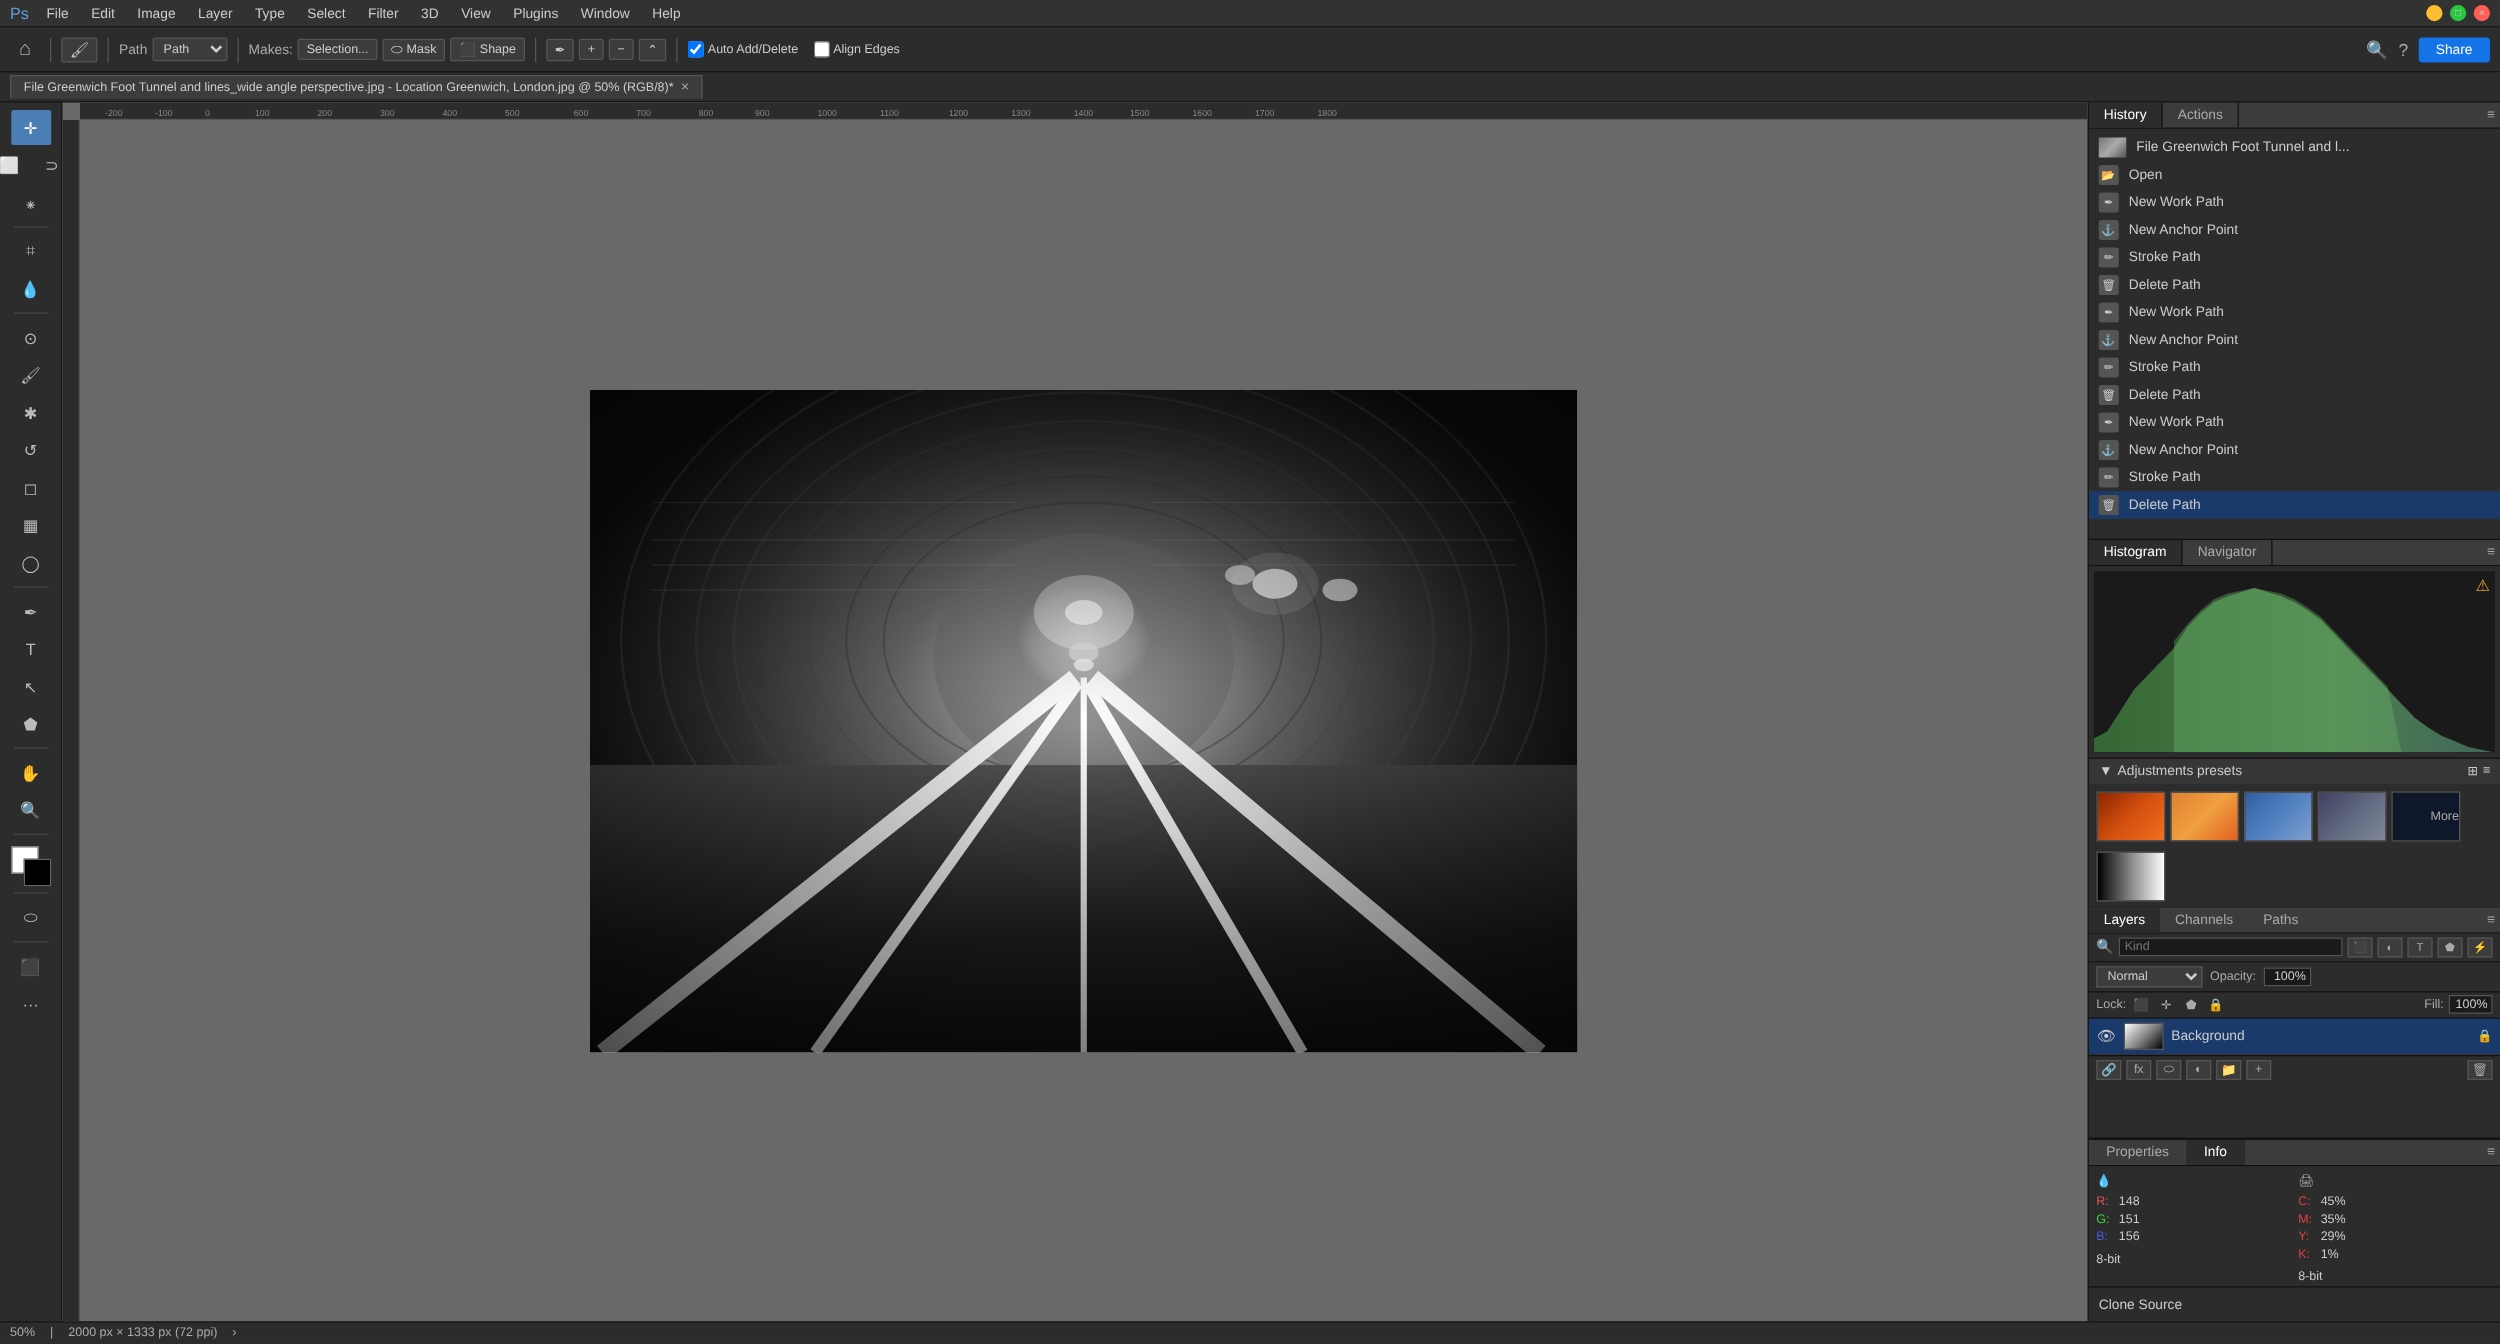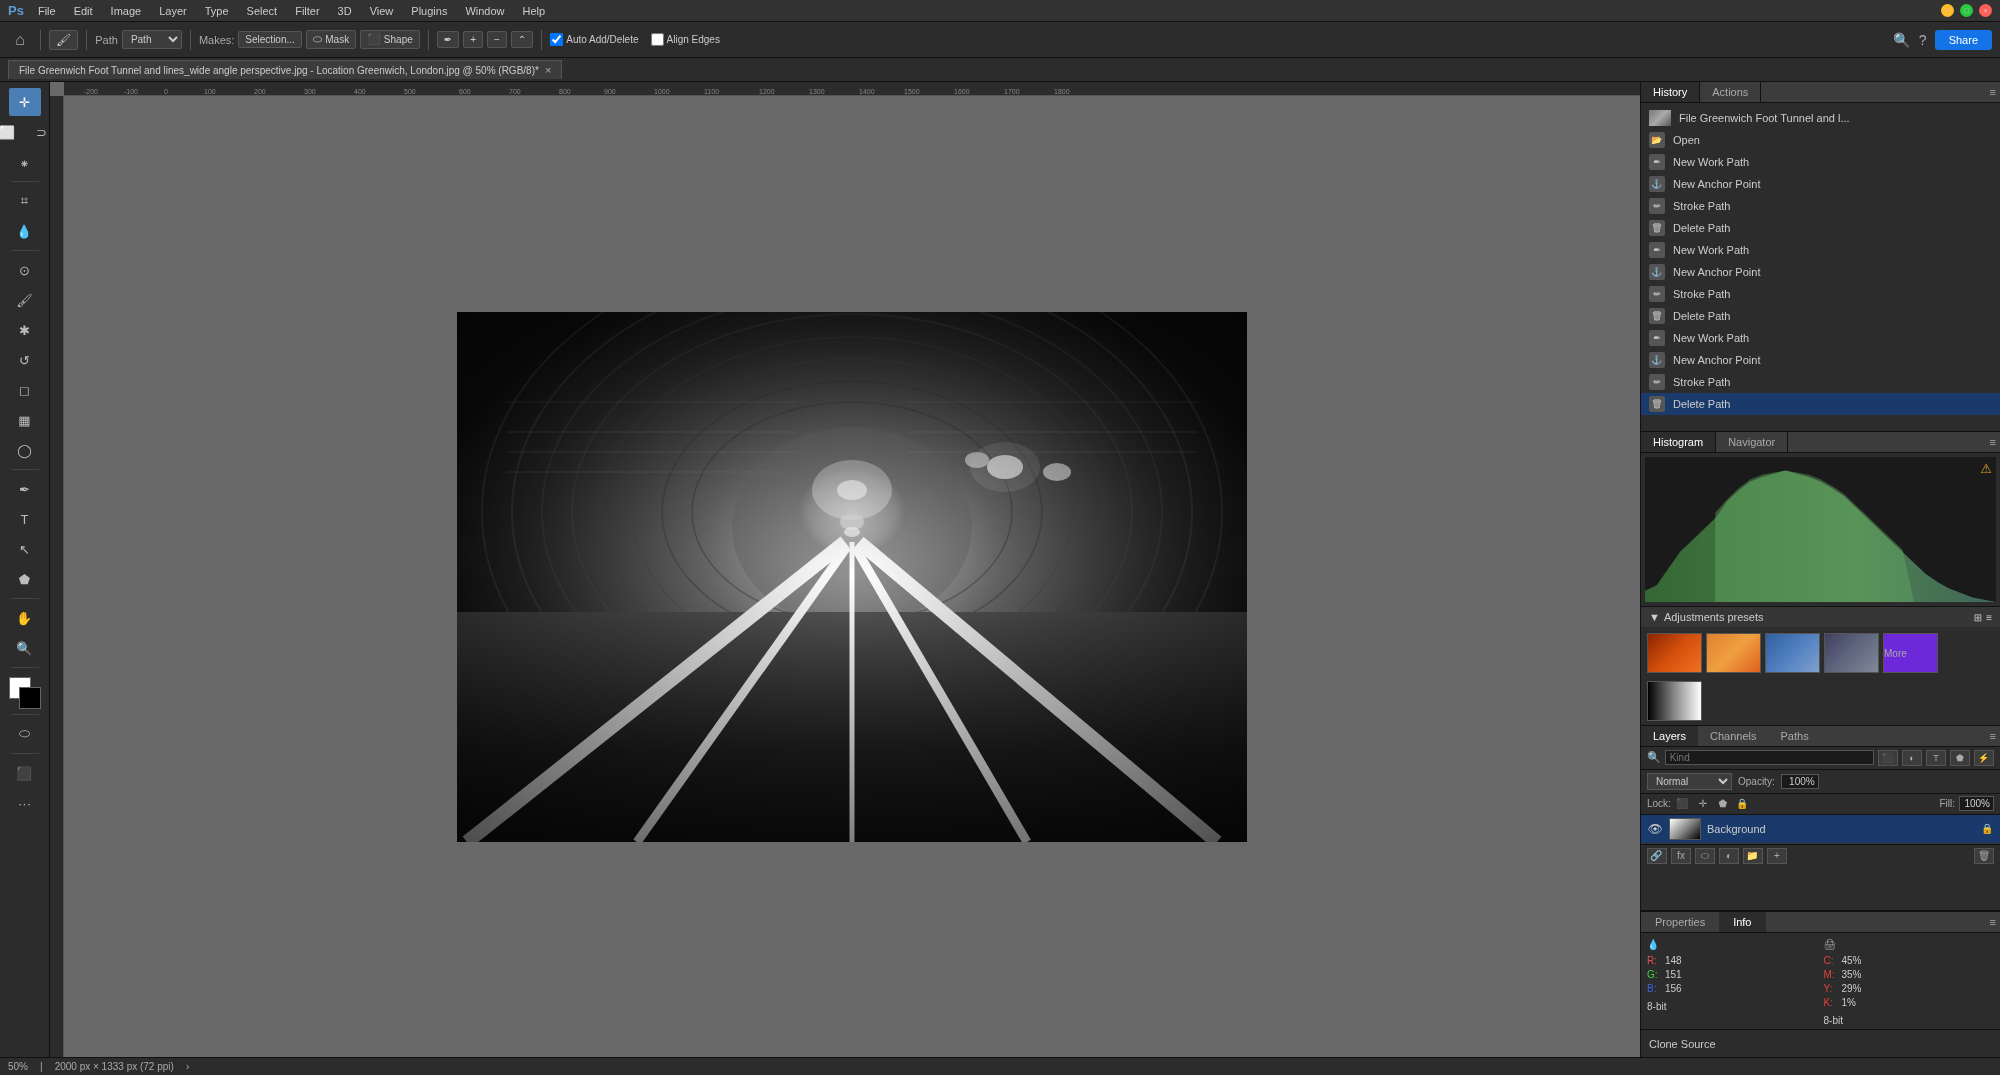--- a/index.html
+++ b/index.html
@@ -116,21 +116,21 @@
 
     
     ::-webkit-scrollbar { width: 8px; height: 8px; }
     ::-webkit-scrollbar-track { background: #2c2c2c; }
     ::-webkit-scrollbar-thumb { background: #555; border-radius: 4px; }
   </style>
 </head>
 <body>
 
 <div id="menu-bar">
-  <span style="color:#5b9bd5;font-weight:bold;font-size:13px;margin-right:4px;">Ps</span>
+  <span style="color:#5b9bd5;font-weight:normal;font-size:13px;margin-right:4px;">Ps</span>
   <span class="menu-item">File</span>
   <span class="menu-item">Edit</span>
   <span class="menu-item">Image</span>
   <span class="menu-item">Layer</span>
   <span class="menu-item">Type</span>
   <span class="menu-item">Select</span>
   <span class="menu-item">Filter</span>
   <span class="menu-item">3D</span>
   <span class="menu-item">View</span>
   <span class="menu-item">Plugins</span>
@@ -352,21 +352,21 @@
           <radialGradient id="vignette" cx="50%" cy="50%" r="70%">
             <stop offset="0%" stop-color="transparent"></stop>
             <stop offset="100%" stop-color="rgba(0,0,0,0.7)"></stop>
           </radialGradient>
           <rect width="790" height="530" fill="url(#vignette)"></rect>
         </svg>
       </div>
     </div>
   </div>
 
-  <div id="right-panel" style="width: 360px; background: rgb(44, 44, 44); border-left: 1px solid rgb(17, 17, 17); display: flex; flex-direction: column; overflow: hidden;">
+  <div id="right-panel" style="width: 330px; background: rgb(44, 44, 44); border-left: 1px solid rgb(17, 17, 17); display: flex; flex-direction: column; overflow: hidden;">
 
     <div id="history-panel-actual" style="height: 350px; flex-shrink: 0; border-bottom: 1px solid rgb(17, 17, 17); display: flex; flex-direction: column; overflow: hidden;">
   <div class="panel-tabs">
     <div class="panel-tab active">History</div>
     <div class="panel-tab">Actions</div>
     <div style="margin-left:auto;padding:4px;cursor:pointer;color:#aaa;">≡</div>
   </div>
   <div class="panel-content">
 
     <div class="history-item ">
@@ -475,21 +475,21 @@
           <span style="cursor:pointer;font-size:10px;">≡</span>
         </div>
       </div>
       <div class="adj-presets">
         <div class="adj-preset-thumb" style="background:linear-gradient(135deg,#8B2500 0%,#D4500E 50%,#F07020 100%);"></div>
         <div class="adj-preset-thumb" style="background:linear-gradient(135deg,#E08030 0%,#F0A040 50%,#E06020 100%);"></div>
         <div class="adj-preset-thumb" style="background:linear-gradient(135deg,#3060A0 0%,#5080C0 50%,#80A0D0 100%);"></div>
         <div class="adj-preset-thumb" style="background:linear-gradient(135deg,#404060 0%,#606880 50%,#808898 100%);"></div>
         <div class="adj-preset-thumb preset-more-thumb">
           <div style="display:flex;flex-direction:column;align-items:center;justify-content:center;gap:2px;">
-            <div class="preset-more-thumb" style="width:55px;height:40px;background:#6d28d9;display:flex;align-items:center;justify-content:flex-start;">
+            <div class="preset-more-thumb" style="width:55px;height:40px;background:#0f172a;display:flex;align-items:center;justify-content:flex-end;">
               <div style="text-align:center;font-size:10px;color:#aaa;">More</div>
             </div>
           </div>
         </div>
       </div>
 
       <div style="padding:2px 6px 4px 6px;display:flex;gap:4px;">
         <div style="width:55px;height:40px;background:linear-gradient(to right,#000,#888,#fff);border:1px solid #555;"></div>
       </div>
       <div class="single-adj-header">

